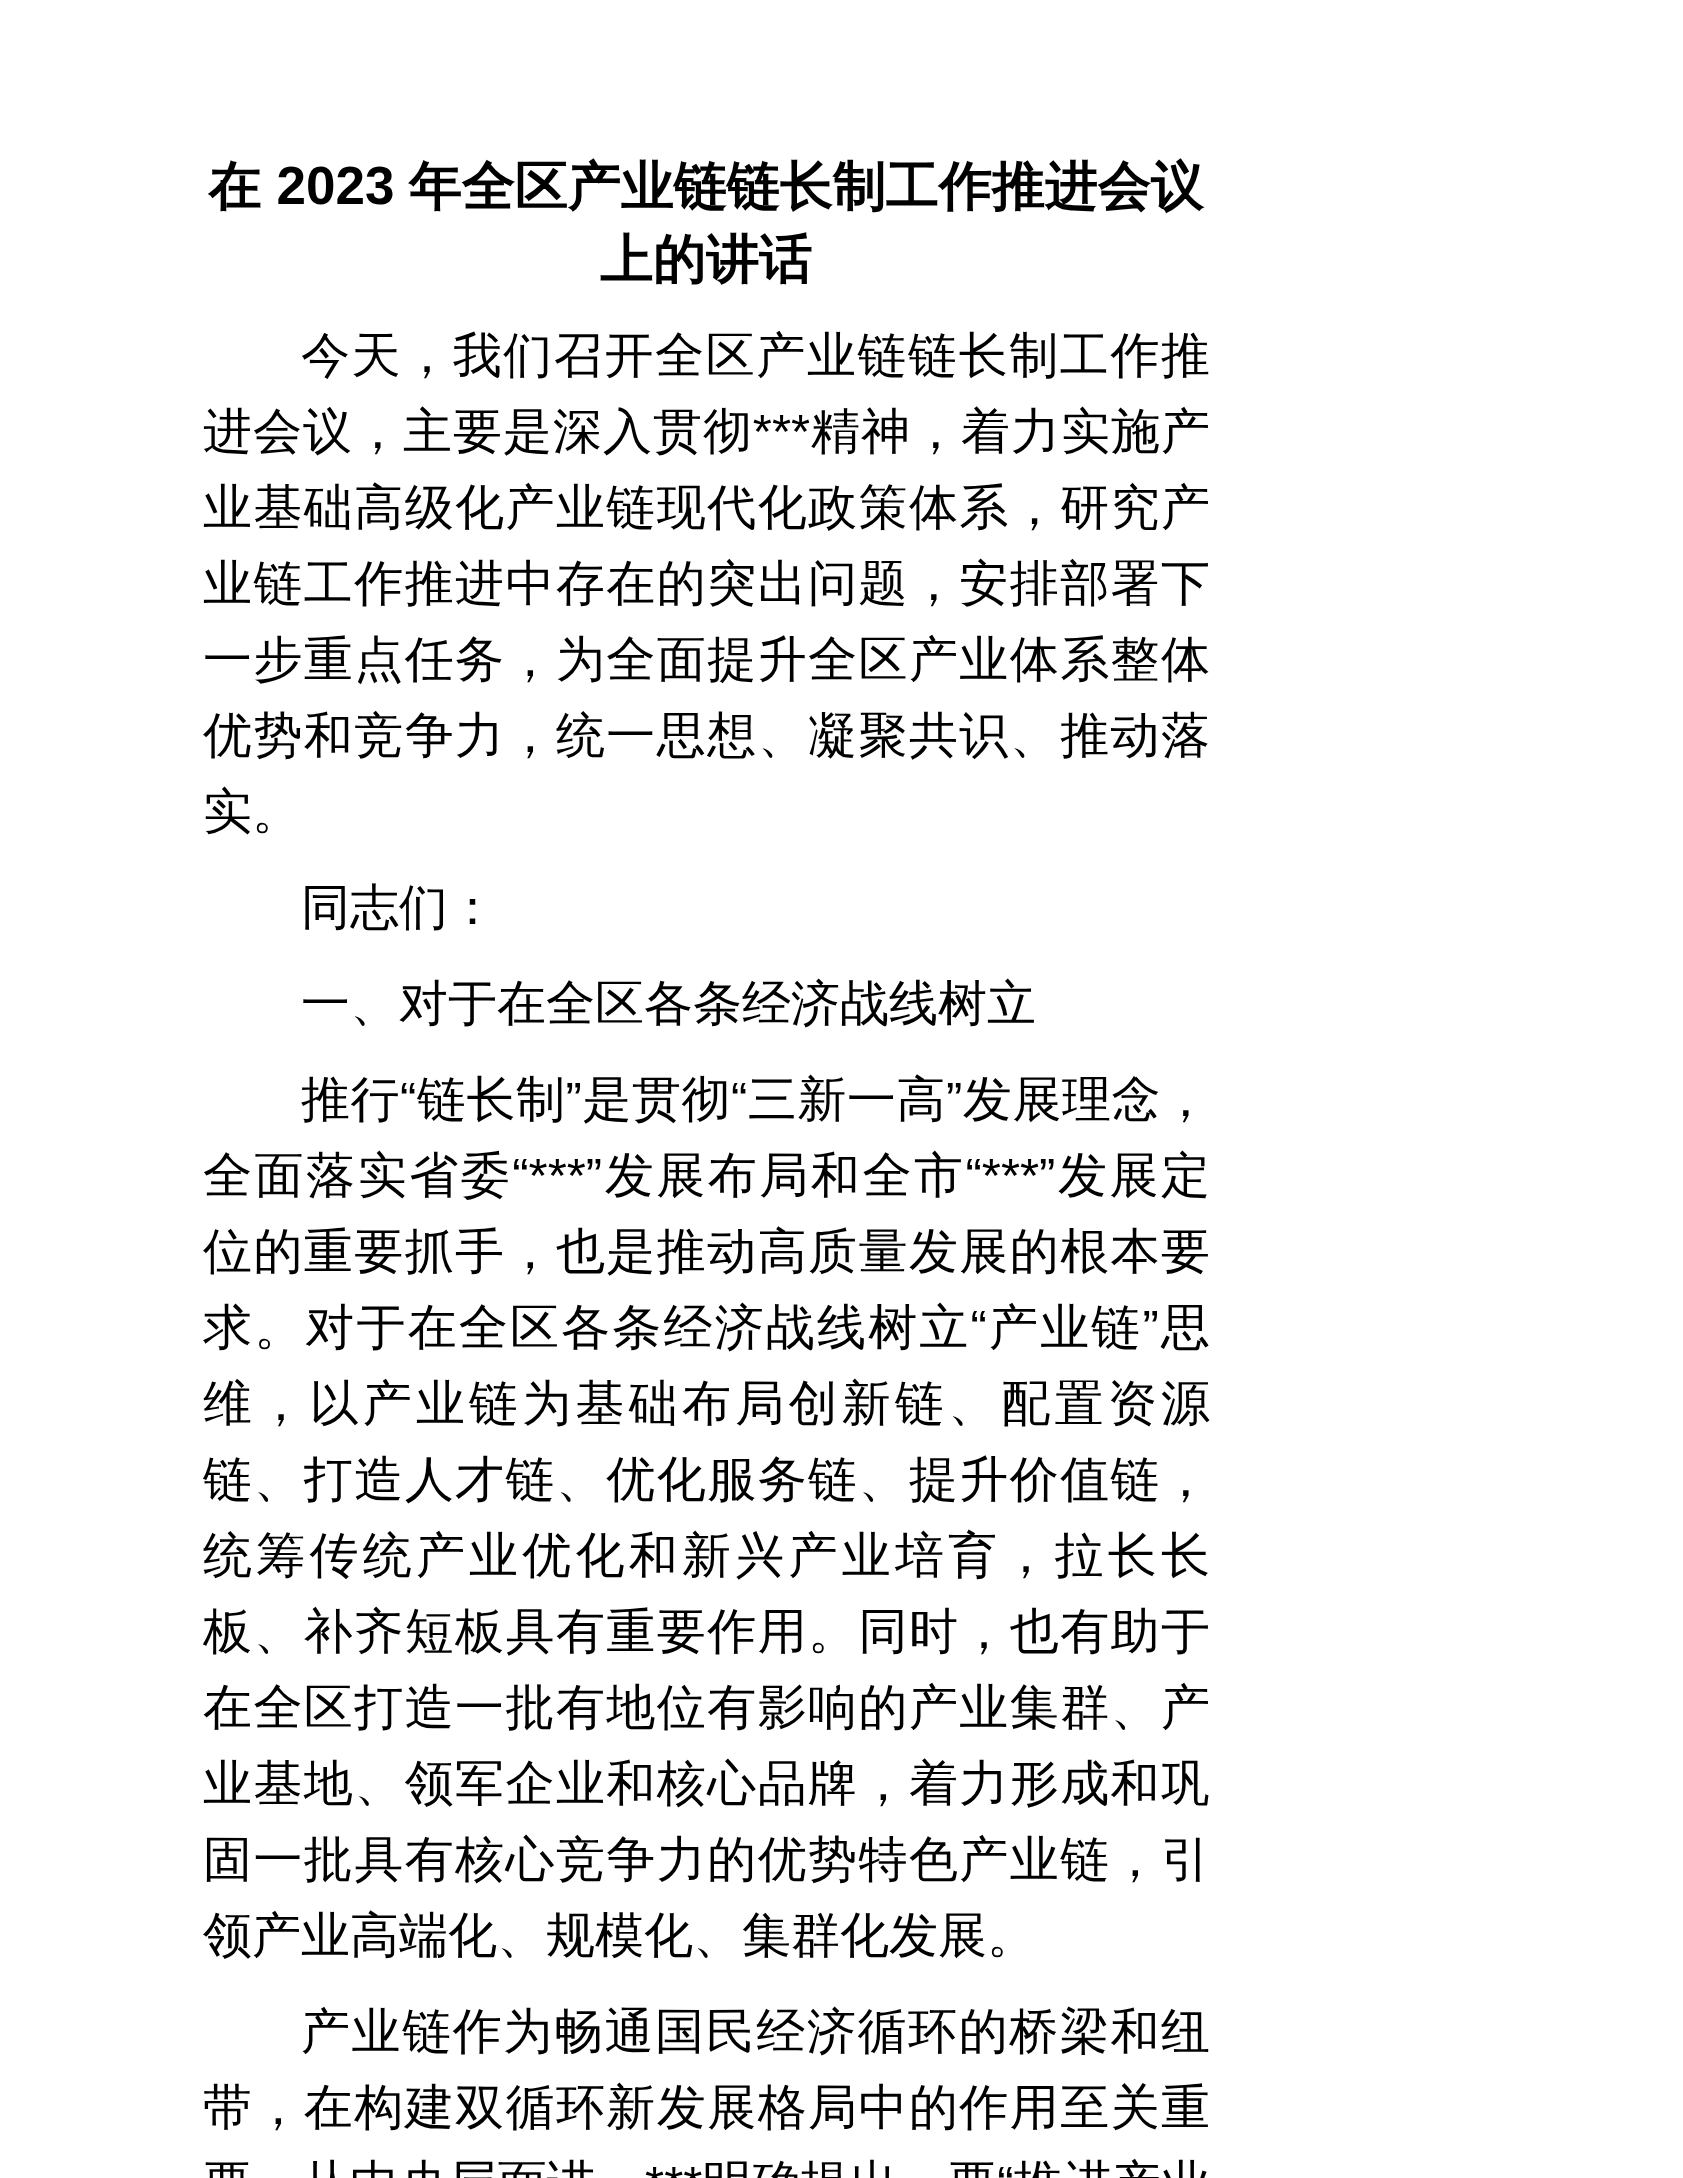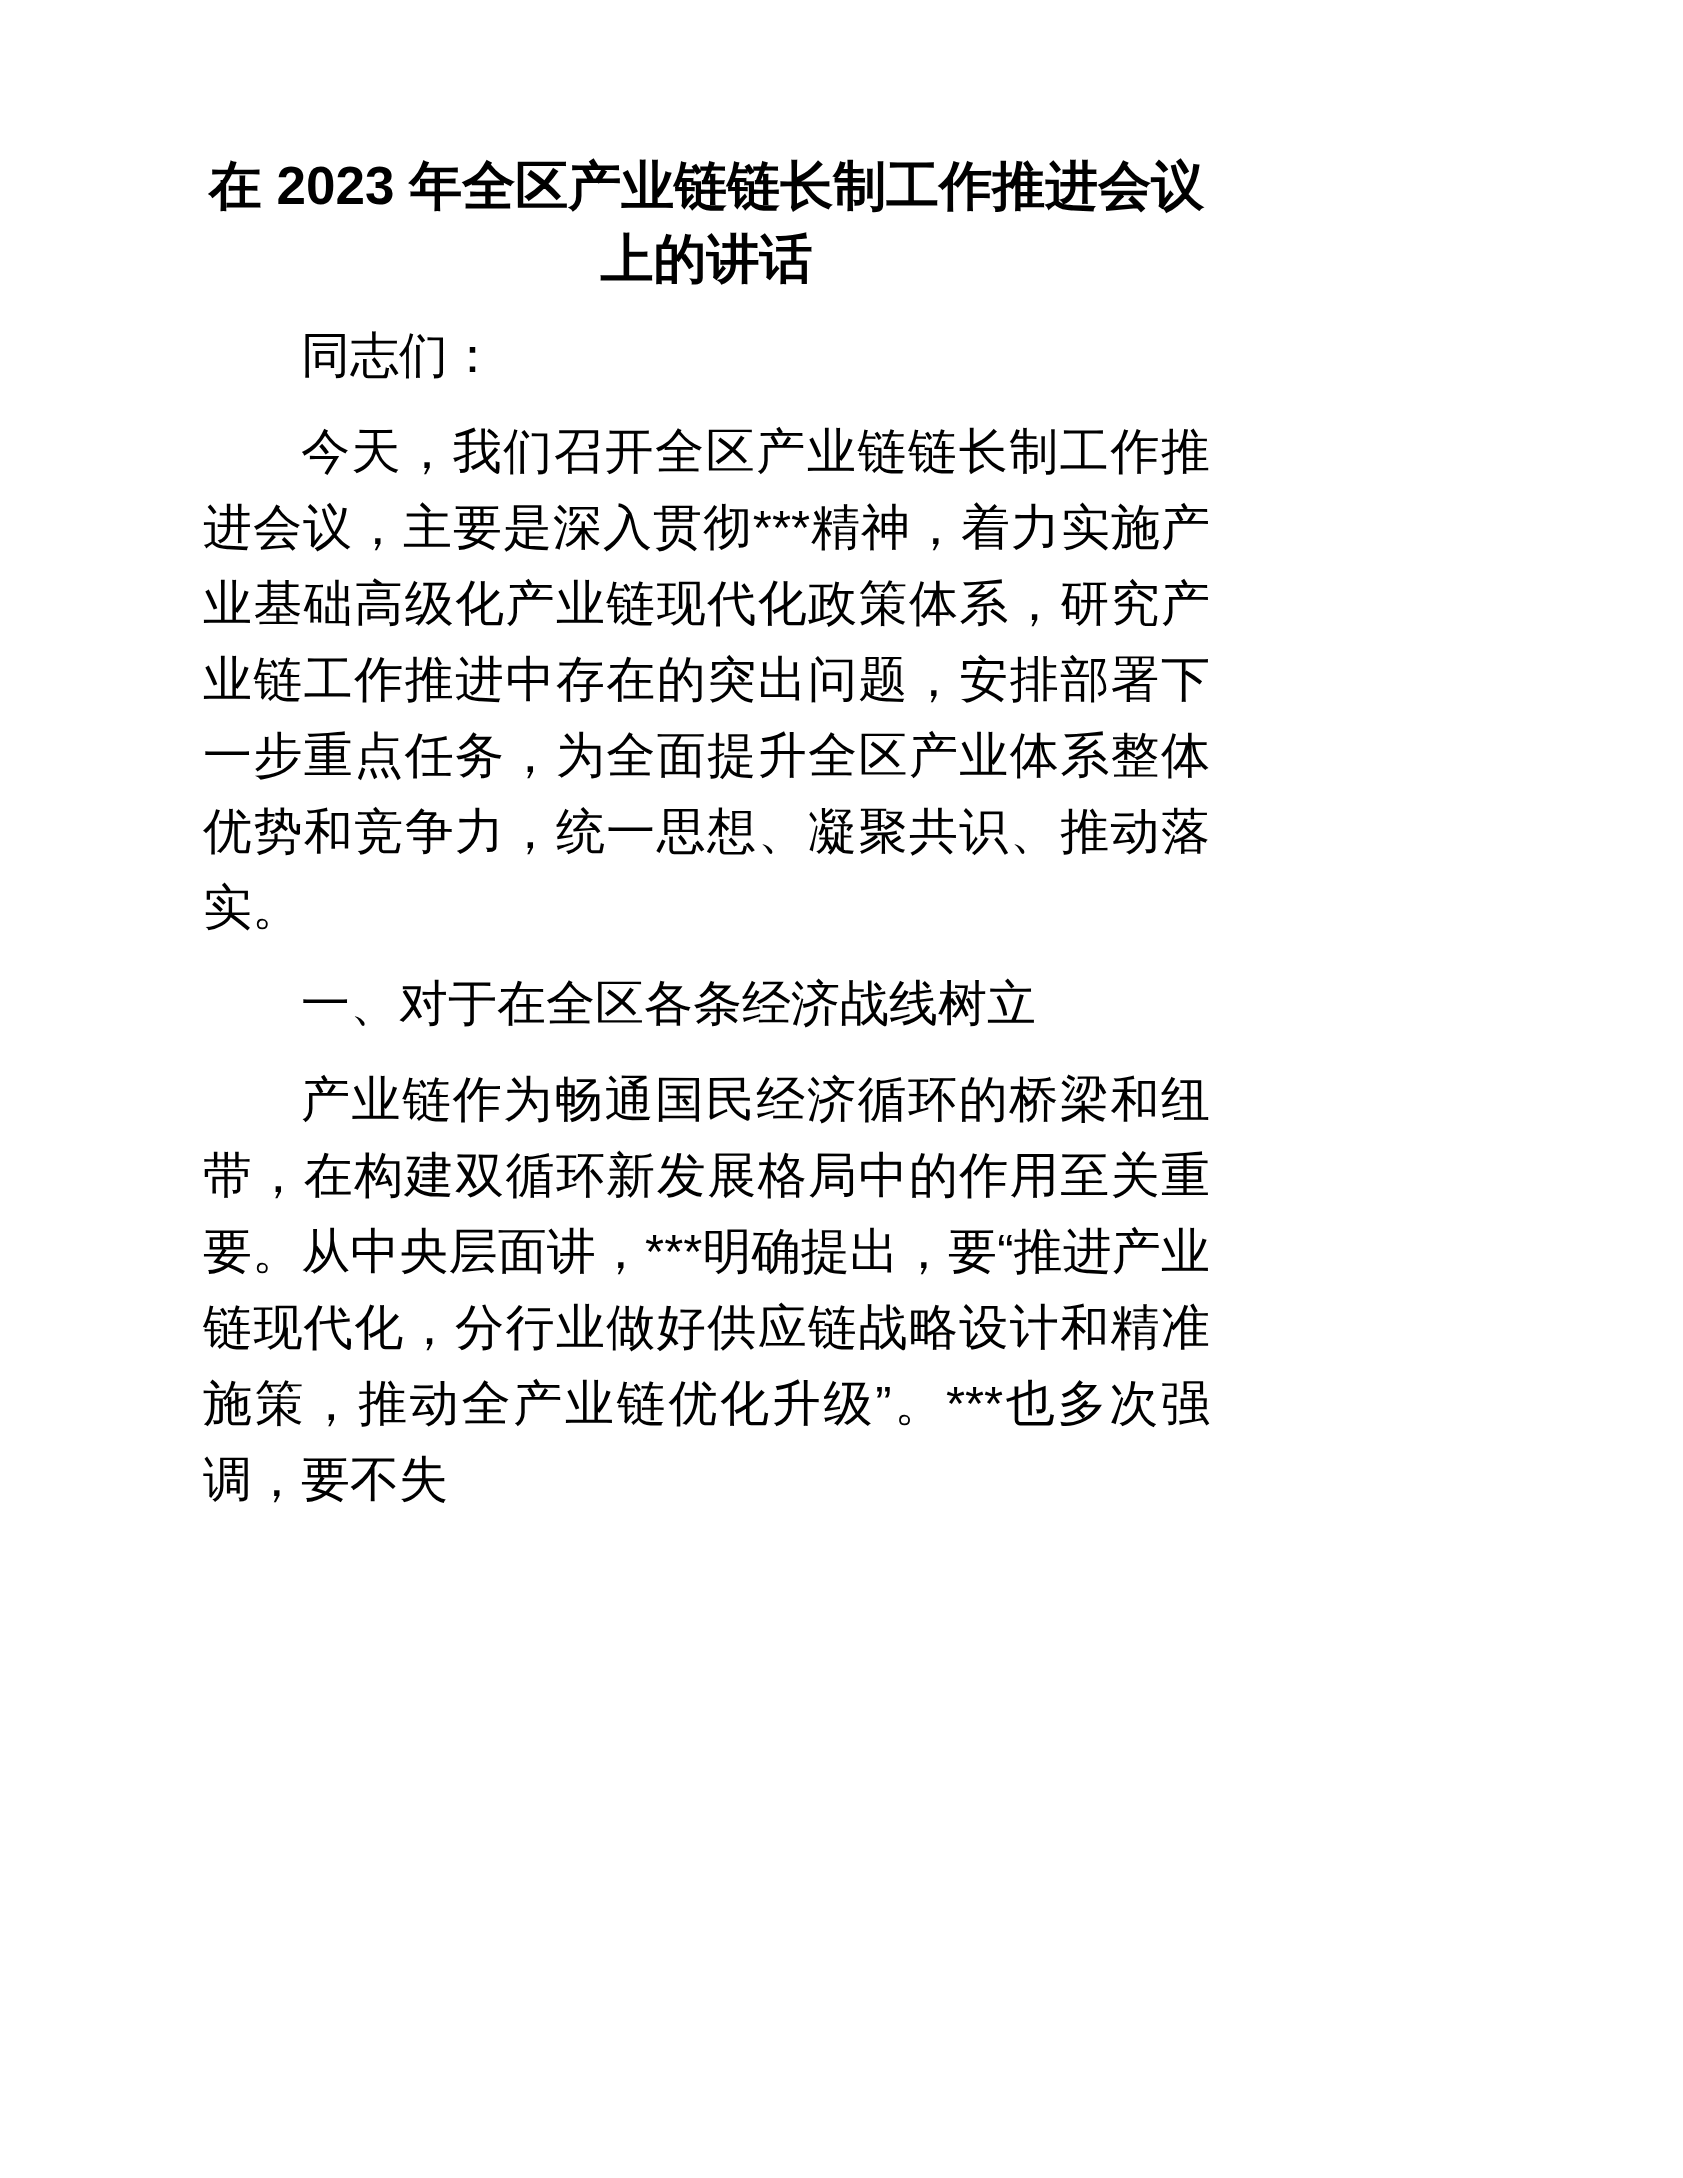--- a/index.html
+++ b/index.html
@@ -43,22 +43,23 @@
   p.para.section-heading {
     font-weight: 400;
   }
 </style>
 </head>
 <body>
 
 <div class="page">
   <h1 class="doc-title">在 2023 年全区产业链链长制工作推进会议上的讲话</h1>
 
+  <p class="para">今天，我们召开全区产业链链长制工作推进会议，主要是深入贯彻***精神，着力实施产业基础高级化产业链现代化政策体系，研究产业链工作推进中存在的突出问题，安排部署下一步重点任务，为全面提升全区产业体系整体优势和竞争力，统一思想、凝聚共识、推动落实。</p>
+
   <p class="para">同志们：</p>
-
-  <p class="para">今天，我们召开全区产业链链长制工作推进会议，主要是深入贯彻***精神，着力实施产业基础高级化产业链现代化政策体系，研究产业链工作推进中存在的突出问题，安排部署下一步重点任务，为全面提升全区产业体系整体优势和竞争力，统一思想、凝聚共识、推动落实。</p>
 
   <p class="para section-heading">一、对于在全区各条经济战线树立</p>
 
+  <p class="para">推行“链长制”是贯彻“三新一高”发展理念，全面落实省委“***”发展布局和全市“***”发展定位的重要抓手，也是推动高质量发展的根本要求。对于在全区各条经济战线树立“产业链”思维，以产业链为基础布局创新链、配置资源链、打造人才链、优化服务链、提升价值链，统筹传统产业优化和新兴产业培育，拉长长板、补齐短板具有重要作用。同时，也有助于在全区打造一批有地位有影响的产业集群、产业基地、领军企业和核心品牌，着力形成和巩固一批具有核心竞争力的优势特色产业链，引领产业高端化、规模化、集群化发展。</p>
 
   <p class="para">产业链作为畅通国民经济循环的桥梁和纽带，在构建双循环新发展格局中的作用至关重要。从中央层面讲，***明确提出，要“推进产业链现代化，分行业做好供应链战略设计和精准施策，推动全产业链优化升级”。***也多次强调，要不失</p>
 </div>
 
 
 </body></html>

